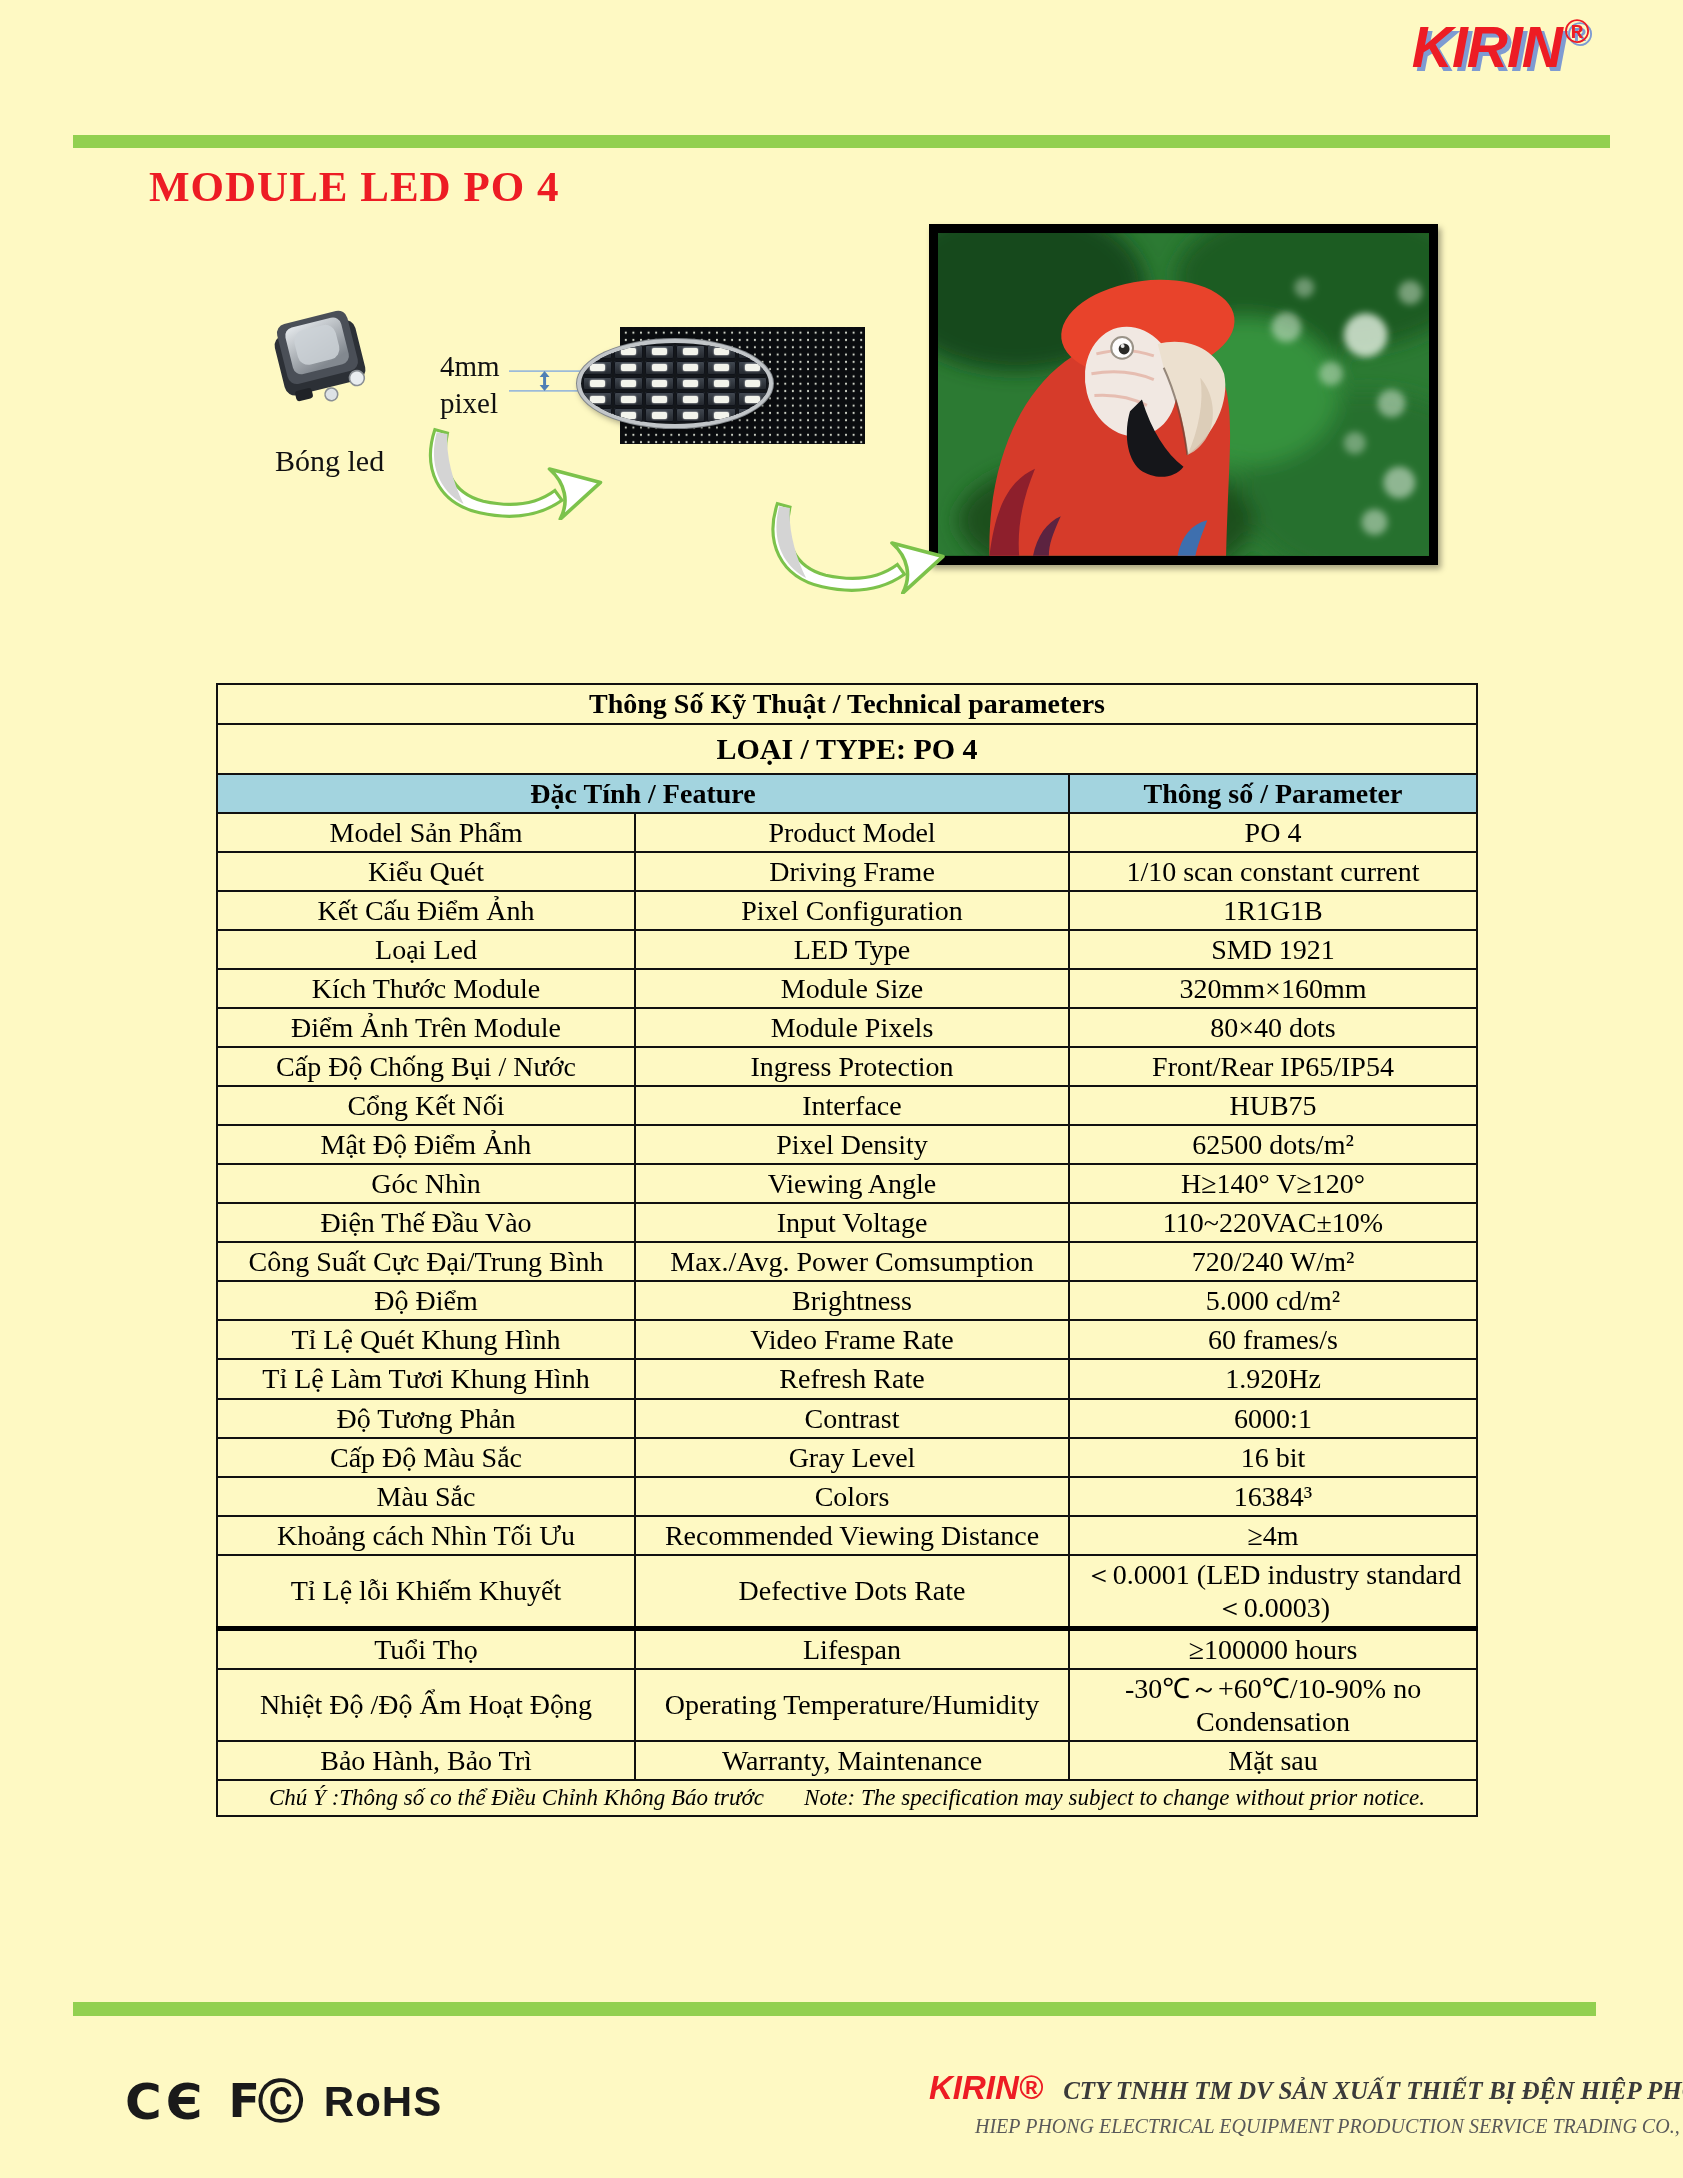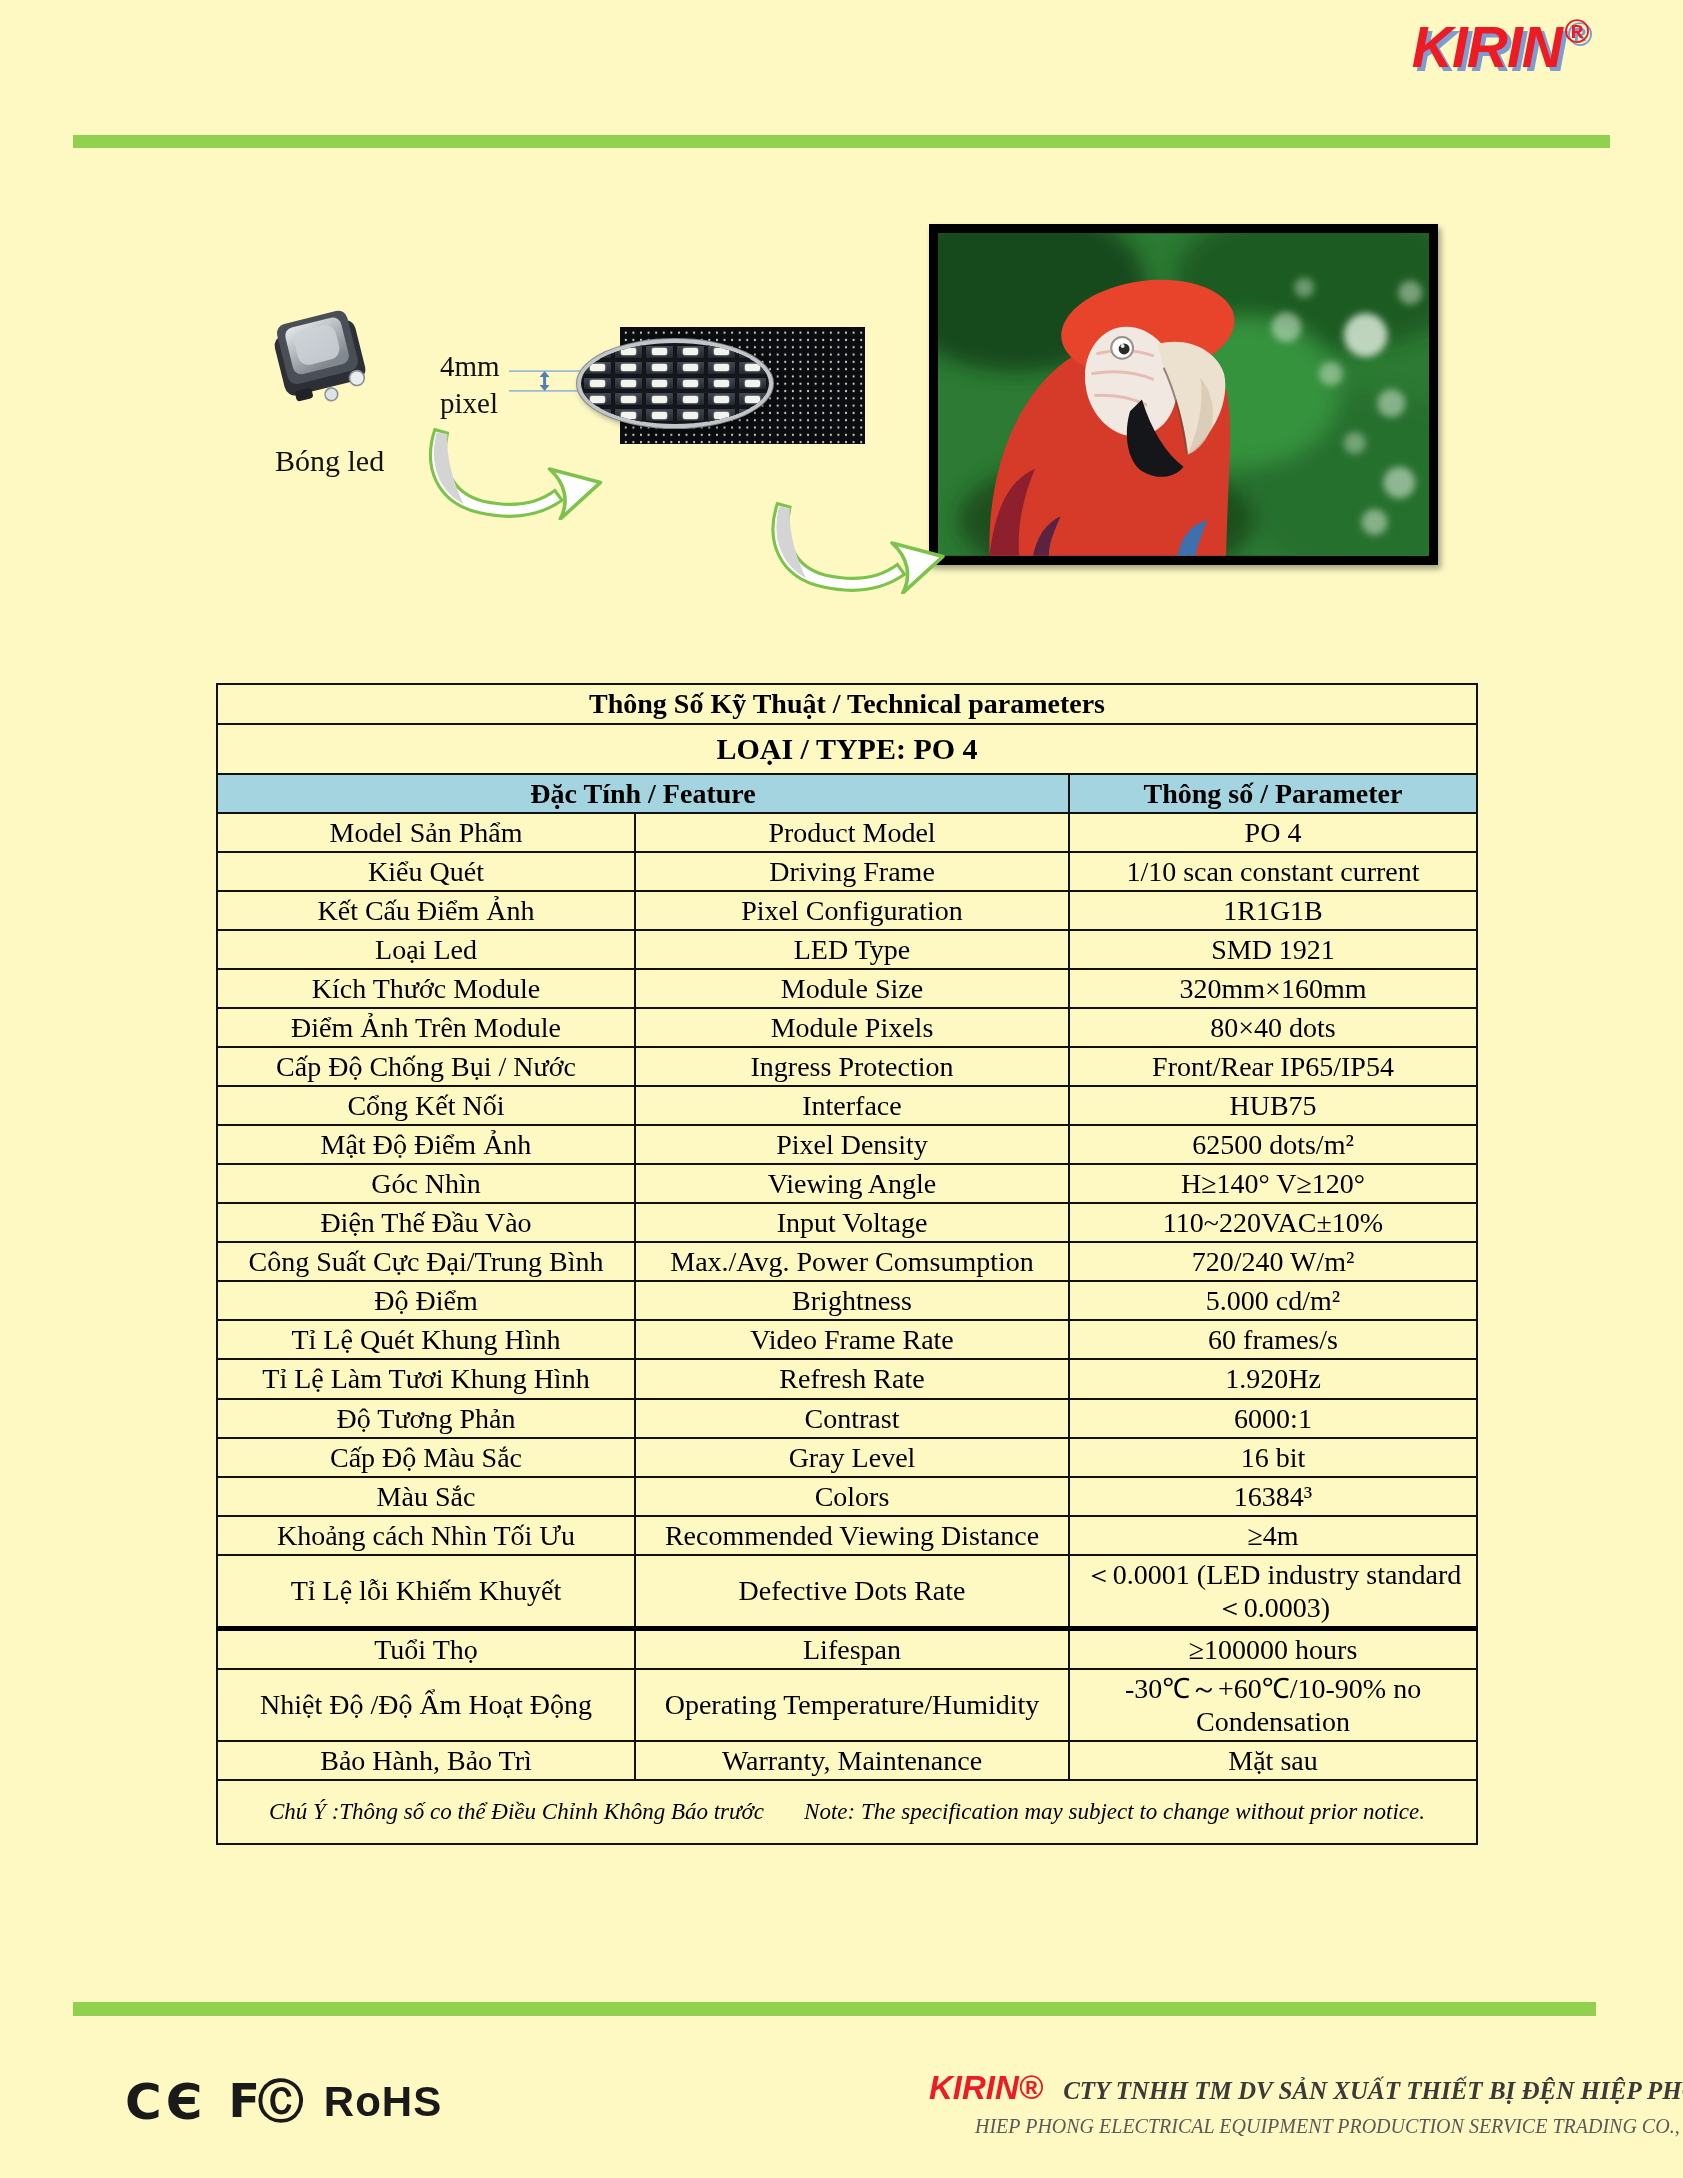--- a/index.html
+++ b/index.html
@@ -49,21 +49,21 @@
   
   .spec-table{position:absolute;left:216px;top:683px;width:1259px;border-collapse:collapse;
         table-layout:fixed;color:#000;}
   .spec-table td{border:2px solid #111;text-align:center;vertical-align:middle;
         padding:2px 8px;font-size:28px;line-height:1.18;font-family:"Liberation Serif",serif;}
   .row-title td{height:34px;font-weight:bold;}
   .row-type td{height:44px;font-weight:bold;font-size:30px;}
   .row-cols td{height:32px;font-weight:bold;background:#a3d4df;}
   .spec-table tbody tr{height:35px;}
   .spec-table tr.thick-top td{border-top:5px solid #000;}
-  .row-note td{height:30px;font-size:23px;font-style:italic;padding:16px 14px;}
+  .row-note td{height:30px;font-size:23px;font-style:italic;padding:2px 14px;}
   .row-note .gap{display:inline-block;width:40px;}
 
   
   .certs{position:absolute;left:125px;top:2071px;display:flex;align-items:center;gap:22px;
         font-family:"DejaVu Sans",sans-serif;color:#1a1a1a;}
   .ce-mark{font-size:50px;font-weight:bold;letter-spacing:4px;}
   .fcc-mark{font-size:46px;font-weight:bold;letter-spacing:-2px;}
   .rohs-mark{font-size:42px;font-weight:bold;font-family:"Liberation Sans",sans-serif;letter-spacing:1px;}
   .footer-right{position:absolute;left:929px;top:2069px;width:693px;white-space:nowrap;}
   .footer-brand{font-family:"Liberation Sans",sans-serif;font-style:italic;font-weight:bold;
@@ -73,20 +73,21 @@
 </style>
 </head>
 <body>
 
 <div class="page">
 
   <div class="logo">
     <span class="word">KIRIN</span><span class="reg">®</span>
   </div>
   <div class="bar top"></div>
+  <h1 class="page-title" style="margin:0">MODULE LED PO 4</h1>
 
   <svg class="led-chip" viewBox="0 0 110 110">
     <defs>
       <linearGradient id="chipTop" x1="0" y1="0" x2="0.4" y2="1">
         <stop offset="0" stop-color="#e6eaed"></stop>
           <stop offset="1" stop-color="#82888f"></stop>
       </linearGradient>
     </defs>
     <g transform="rotate(-14 55 55)">
       <rect x="16" y="32" width="78" height="58" rx="10" fill="#2c3036"></rect>

